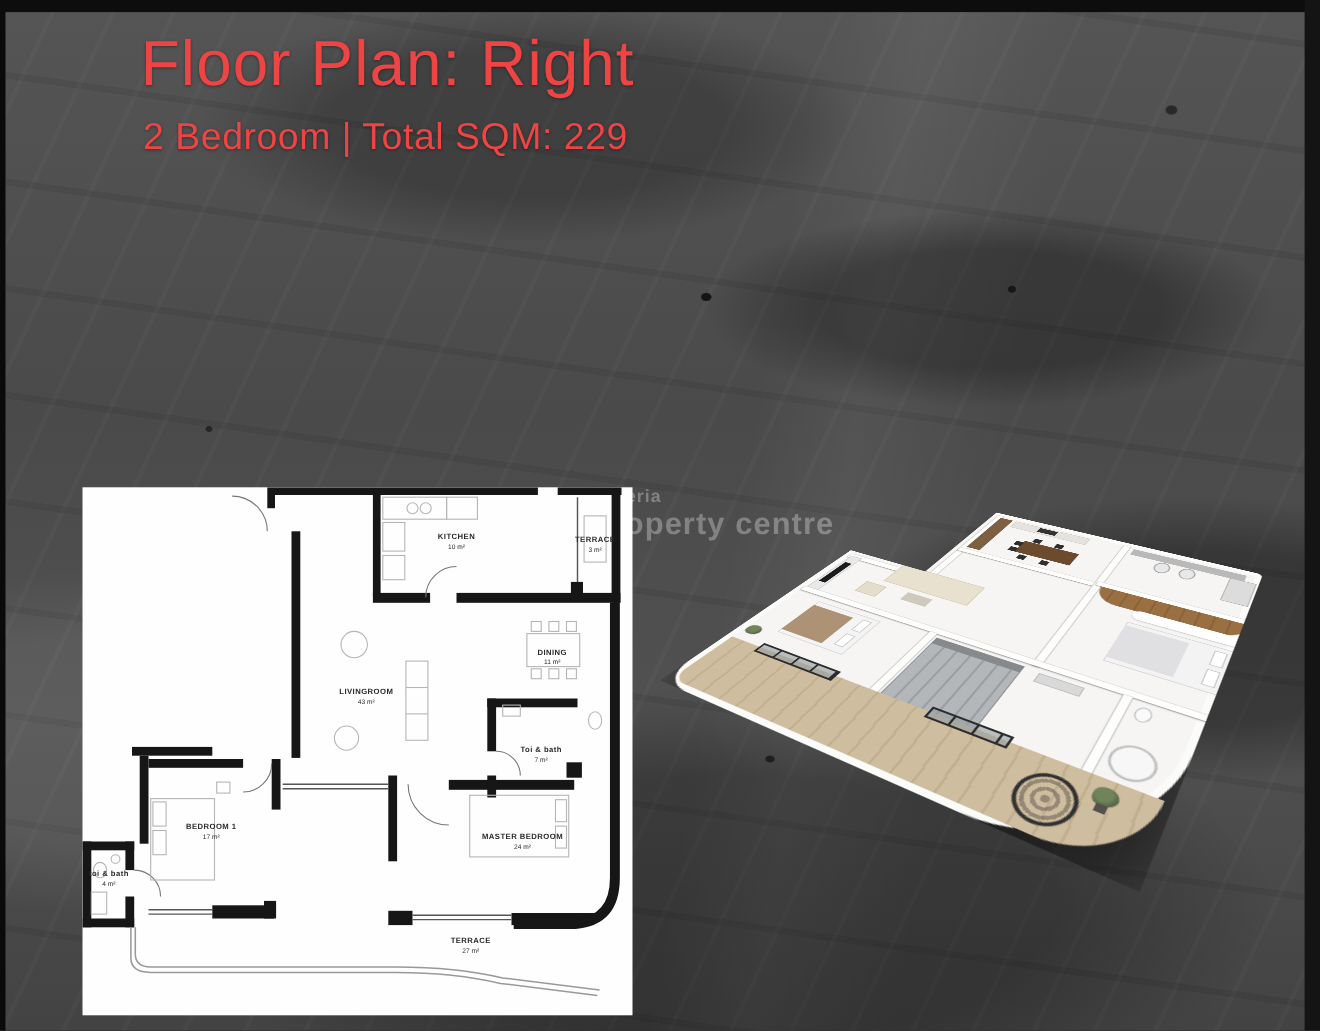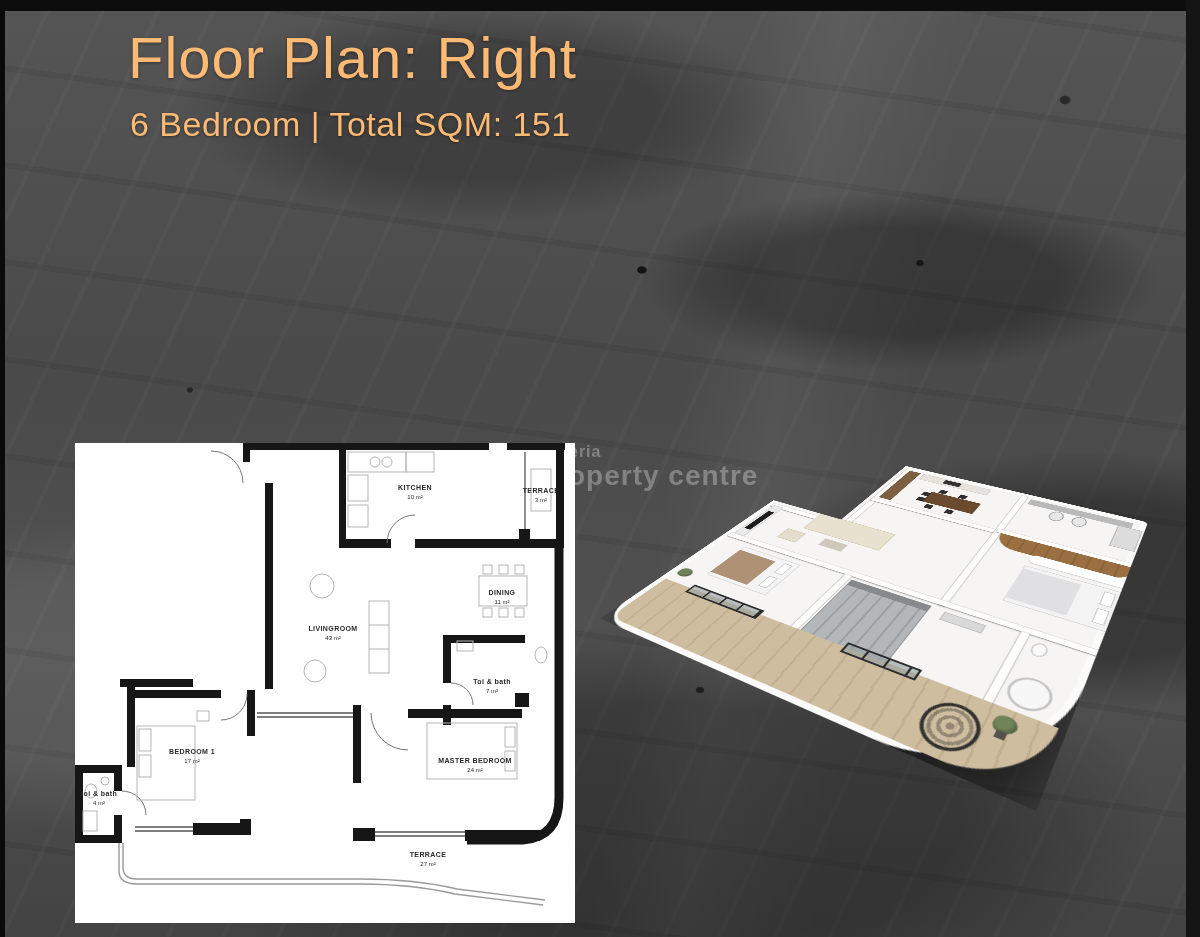--- a/index.html
+++ b/index.html
@@ -20,21 +20,21 @@
       radial-gradient(500px 200px at 55% 88%, rgba(0,0,0,.25) 0 60%, transparent 100%),
       linear-gradient(100deg, transparent 55%, rgba(255,255,255,.05) 62%, transparent 72%),
       repeating-linear-gradient(115deg, transparent 0 46px, rgba(255,255,255,.025) 46px 50px),
       repeating-linear-gradient(8deg, transparent 0 90px, rgba(0,0,0,.07) 90px 96px),
       linear-gradient(180deg,#555 0%,#4a4a4a 40%,#515151 70%,#434343 100%);}
   .edge{position:absolute;z-index:6;}
   .edge.left{left:0;top:0;width:5px;height:937px;background:#0a0a0a;}
   .edge.top{left:0;top:0;width:1200px;height:11px;background:#0d0d0d;}
   .edge.right{right:0;top:0;width:14px;height:937px;background:#141414;}
   
-  .hdr{position:absolute;left:128px;top:24px;z-index:5;color:#fdba74;}
+  .hdr{position:absolute;left:128px;top:24px;z-index:5;color:#ef4444;}
   .hdr h1{margin:0;font-size:58px;font-weight:400;letter-spacing:1px;
           text-shadow:0 1px 3px rgba(0,0,0,.4);}
   .hdr h2{margin:14px 0 0 2px;font-size:34px;font-weight:400;letter-spacing:.5px;
           text-shadow:0 1px 3px rgba(0,0,0,.4);}
   
   .wm{position:absolute;left:538px;top:444px;z-index:2;color:rgba(255,255,255,.30);
       line-height:1.05;}
   .wm .l1{font-size:16px;font-weight:700;letter-spacing:1px;margin-left:4px;}
   .wm .l2{font-size:28px;font-weight:700;letter-spacing:1px;}
   
@@ -68,21 +68,21 @@
   .plant{border-radius:50% 60% 55% 45%;
     background:radial-gradient(circle at 40% 40%, #718359 0 40%, #4f6042 75%, #3c4a33 100%);}
 </style>
 </head>
 <body>
 
 <div class="bg"></div>
 
 <div class="hdr">
   <h1>Floor Plan: Right</h1>
-  <h2>6 Bedroom | Total SQM: 151</h2>
+  <h2>2 Bedroom | Total SQM: 229</h2>
 </div>
 
 <div class="wm">
   <div class="l1">nigeria</div>
   <div class="l2">property centre</div>
 </div>
 
 <div class="plan3d">
   <div class="iso">
 

